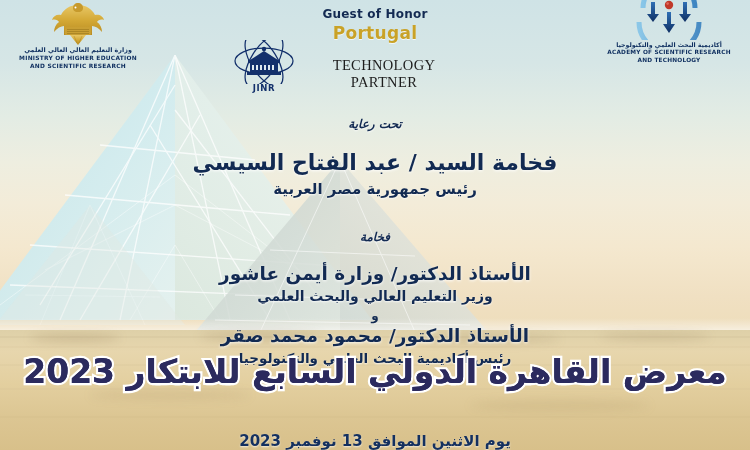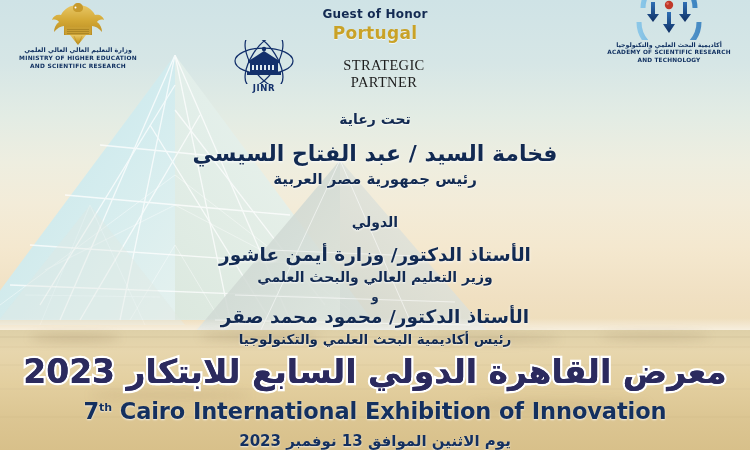--- a/index.html
+++ b/index.html
@@ -75,22 +75,22 @@
     font-family:"DejaVu Sans","Liberation Sans",sans-serif;}
   .stdf-rule{height:1px;background:#c9a227;margin:1px 0 1px 0;}
   .stdf-ar{font-size:4.6px;color:#8a6a1f;direction:rtl;text-align:center;line-height:1.2;}
   .stdf-en{font-size:3.4px;color:#7e6a3c;text-align:center;letter-spacing:.15px;margin-top:.5px;}
 
   
   .center-col{
     position:absolute;left:175px;width:400px;top:100px;text-align:center;direction:rtl;
     color:#122a52;
   }
-  .ar-small{font-size:14px;font-weight:bold;line-height:1.25;margin:11px;
-    text-shadow:0 1px 2px rgba(255,255,255,.85);}
+  .ar-small{font-size:12px;font-weight:bold;line-height:1.25;margin:17px;
+    text-shadow:0 1px 2px rgba(255,255,255,.85);font-style:italic;}
   .ar-big{font-size:22px;font-weight:bold;line-height:1.3;margin:1px 0 0 0;letter-spacing:-.2px;
     text-shadow:0 1px 3px rgba(255,255,255,.9);}
   .ar-med{font-size:15px;font-weight:bold;line-height:1.35;margin:1px 0 0 0;
     text-shadow:0 1px 2px rgba(255,255,255,.85);}
   .gap-a{height:14px;}
   .ar-conj{font-size:12px;font-weight:bold;margin:3px 0 0 0;}
   .ar-invite{font-size:14px;font-weight:bold;margin:14px 0 0 0;
     text-shadow:0 1px 2px rgba(255,255,255,.85);}
 
   
@@ -307,45 +307,41 @@
           <rect x="27" y="25" width="2" height="5"></rect>
             <rect x="31" y="25" width="2" height="5"></rect>
           <rect x="35" y="25" width="2" height="5"></rect>
             <rect x="39" y="25" width="2" height="5"></rect>
         </g>
         <circle cx="31" cy="9" r="2.2" fill="#13306b"></circle>
       </svg>
       <div class="jinr-label">JINR</div>
     </div>
 
-    <div class="strategic">STRATEGIC PARTNER</div>
+    <div class="strategic">TECHNOLOGY PARTNER</div>
 
   </div>
 
   <div class="center-col">
     <p class="ar-small">تحت رعاية</p>
     <p class="ar-big">فخامة السيد / عبد الفتاح السيسي</p>
     <p class="ar-med">رئيس جمهورية مصر العربية</p>
 
     <div class="gap-a"></div>
 
-    <p class="ar-small">الدولي</p>
+    <p class="ar-small">فخامة</p>
     <p class="ar-big" style="font-size:18.5px;">الأستاذ الدكتور/ وزارة أيمن عاشور</p>
     <p class="ar-med" style="font-size:14px;">وزير التعليم العالي والبحث العلمي</p>
 
     <p class="ar-conj">و</p>
 
     <p class="ar-big" style="font-size:18.5px;">الأستاذ الدكتور/ محمود محمد صقر</p>
     <p class="ar-med" style="font-size:13.5px;">رئيس أكاديمية البحث العلمي والتكنولوجيا</p>
 
   </div>
 
   <div class="title-ar">معرض القاهرة الدولي السابع للابتكار 2023</div>
   <div class="title-ar-top">معرض القاهرة الدولي السابع للابتكار 2023</div>
 
-  <div class="title-en">
-    <span>7</span><sup>th</sup>
-    <span>Cairo International Exhibition of Innovation</span>
-  </div>
 
   <div class="date-line">يوم الاثنين الموافق 13 نوفمبر 2023</div>
 
 </div>
 
 </body></html>

